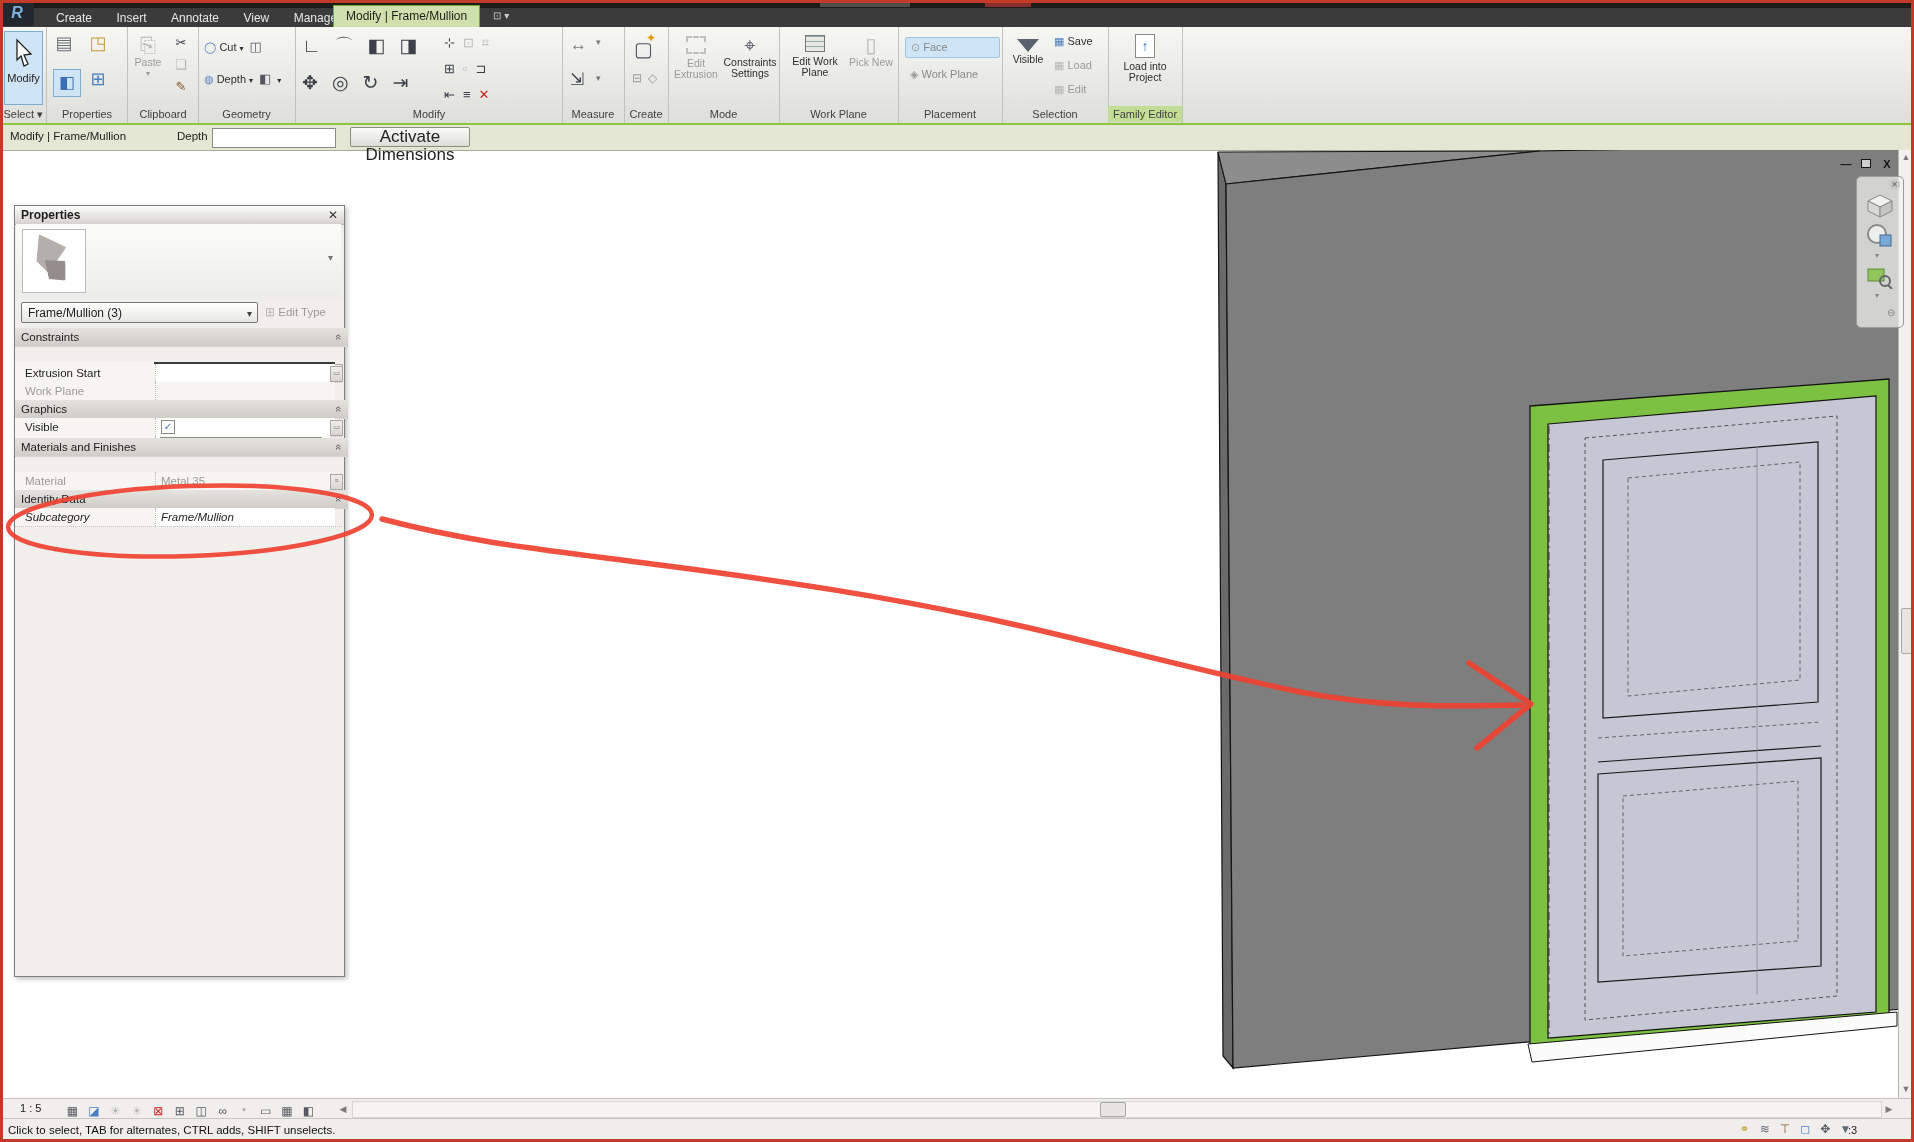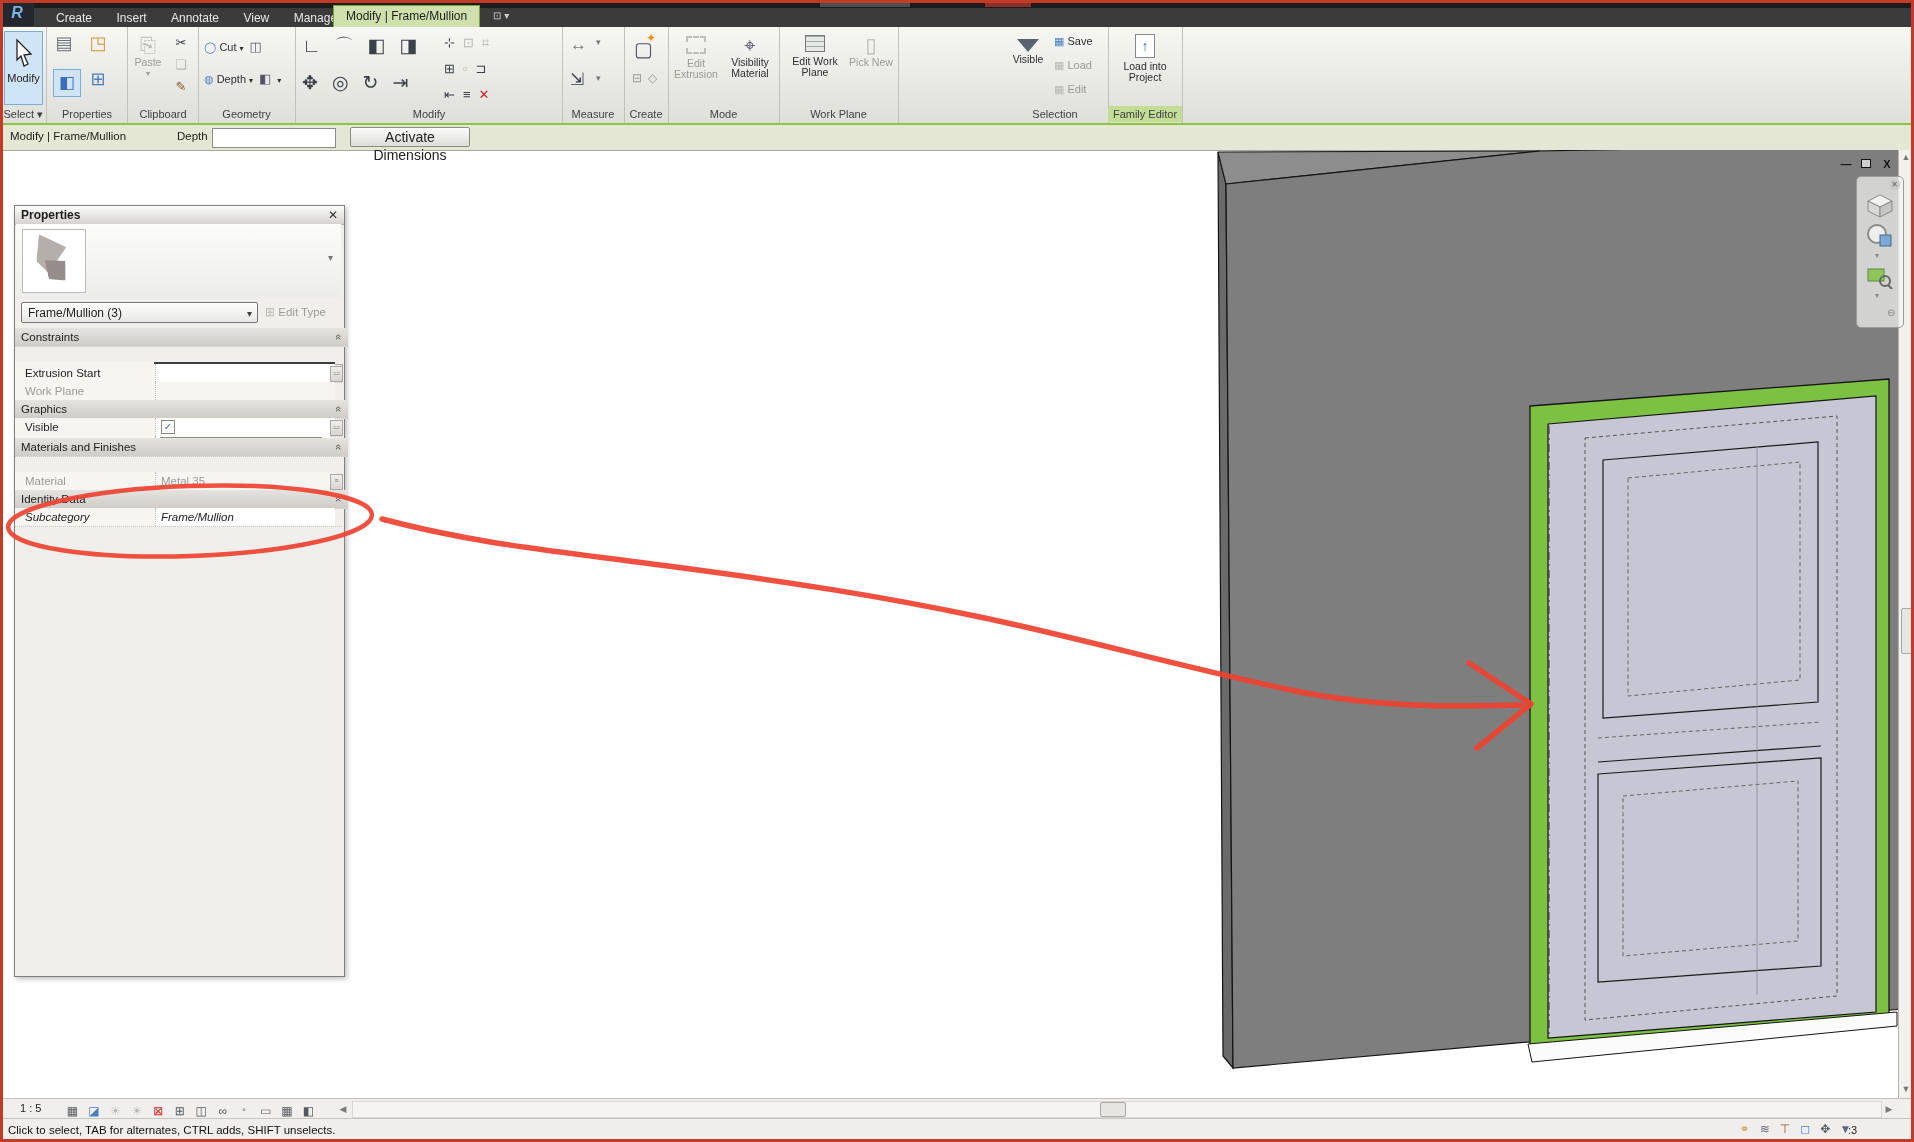--- a/index.html
+++ b/index.html
@@ -22,21 +22,21 @@
   .bigbtn{position:absolute;display:flex;flex-direction:column;align-items:center;justify-content:flex-start;
           font-size:10.5px;color:#2e2e2e;text-align:center;line-height:11px;}
   .bigbtn .bicon{font-size:20px;line-height:24px;}
   .disabledtx{color:#9b9b98 !important;}
   .sicon{display:inline-block;width:18px;height:16px;line-height:16px;text-align:center;font-size:13px;color:#3c4048;}
   .gicon{color:#b8b8b4;}
   .ribbtn{position:absolute;font-size:11px;color:#2e2e2e;}
   
   .inputbox{background:#fff;border:1px solid #8a8a8a;}
   .pushbtn{background:linear-gradient(#fbfbfa,#dddcd8);border:1px solid #8a8f7a;border-radius:2px;
-           text-align:center;font-size:14px;color:#222;}
+           text-align:center;font-size:17px;color:#222;}
   
   .palette{left:14px;top:205px;width:329px;height:770px;background:#f0efec;border:1px solid #7f7f7f;
            box-shadow:2px 2px 5px rgba(0,0,0,.25);}
   .pal-title{position:absolute;left:0;top:0;right:0;height:18px;background:linear-gradient(#fdfdfd,#d4d2ce);
              border-bottom:1px solid #b9b7b3;font-size:12px;font-weight:bold;color:#1d1d1d;line-height:18px;padding-left:6px;}
   .pal-row{position:absolute;left:0;width:327px;height:18px;font-size:11.5px;line-height:18px;border-bottom:1px dotted #c9c7c3;}
   .pal-head{background:linear-gradient(#e5e3df,#d0cdc8);color:#222;padding-left:6px;font-size:11.5px;}
   .chev{position:absolute;right:6px;top:0;color:#555;font-size:11px;transform:rotate(90deg);}
   .cell-label{position:absolute;left:0;top:0;bottom:0;width:140px;padding-left:10px;background:#f6f5f2;color:#1e1e1e;}
   .cell-value{position:absolute;left:140px;top:0;bottom:0;width:174px;background:#fff;border-left:1px dotted #bbb;padding-left:5px;}
@@ -196,38 +196,50 @@
       <div class="panel-label">Create</div>
     </div>
 
     <div class="panel" style="left:668px;width:111px;">
       <div class="bigbtn" style="left:4px;top:6px;width:48px;">
         <span style="display:inline-block;width:16px;height:14px;border:2px dashed #c0c0bb;margin:3px 0 4px 0;"></span>
         <span class="disabledtx">Edit Extrusion</span>
       </div>
       <div class="bigbtn" style="left:56px;top:6px;width:52px;">
         <span class="bicon" style="color:#556">⌖</span>
-        <span>Visibility Material</span>
+        <span>Constraints Settings</span>
       </div>
       <div class="panel-label">Mode</div>
     </div>
 
     <div class="panel" style="left:779px;width:119px;">
       <div class="bigbtn" style="left:6px;top:6px;width:60px;">
         <span style="display:inline-block;width:18px;height:15px;margin:2px 0 4px 0;border:1px solid #777;
               background:repeating-linear-gradient(0deg,#e9e9e4 0 4px,#9aa 4px 5px),repeating-linear-gradient(90deg,#e9e9e4 0 5px,#9aa 5px 6px);"></span>
         <span>Edit Work Plane</span>
       </div>
       <div class="bigbtn" style="left:70px;top:6px;width:44px;">
         <span class="bicon" style="color:#b8b8b4">▯</span>
         <span class="disabledtx">Pick New</span>
       </div>
       <div class="panel-label">Work Plane</div>
     </div>
 
+    <div class="panel" style="left:898px;width:104px;">
+      <div class="abs" style="left:7px;top:10px;width:88px;height:19px;background:#cfe4f5;border:1px solid #9ec4e2;
+           border-radius:2px;font-size:11px;line-height:19px;color:#8a8a88;padding-left:5px;">
+        <span style="color:#9b9b98">⊙</span>
+        <span>Face</span>
+      </div>
+      <div class="abs" style="left:7px;top:38px;width:88px;height:19px;font-size:11px;line-height:19px;color:#8a8a88;padding-left:5px;">
+        <span style="color:#9b9b98">◈</span>
+        <span>Work Plane</span>
+      </div>
+      <div class="panel-label">Placement</div>
+    </div>
 
     <div class="panel" style="left:1002px;width:106px;">
       <div class="bigbtn" style="left:6px;top:8px;width:40px;">
         <span style="display:inline-block;width:0;height:0;border-left:11px solid transparent;border-right:11px solid transparent;
               border-top:13px solid #5a6270;margin:4px 0 2px 0;"></span>
         <span>Visible</span>
       </div>
       <div class="ribbtn" style="left:52px;top:8px;">
         <span style="color:#4a7fc1">▦</span>
         <span>Save</span>

